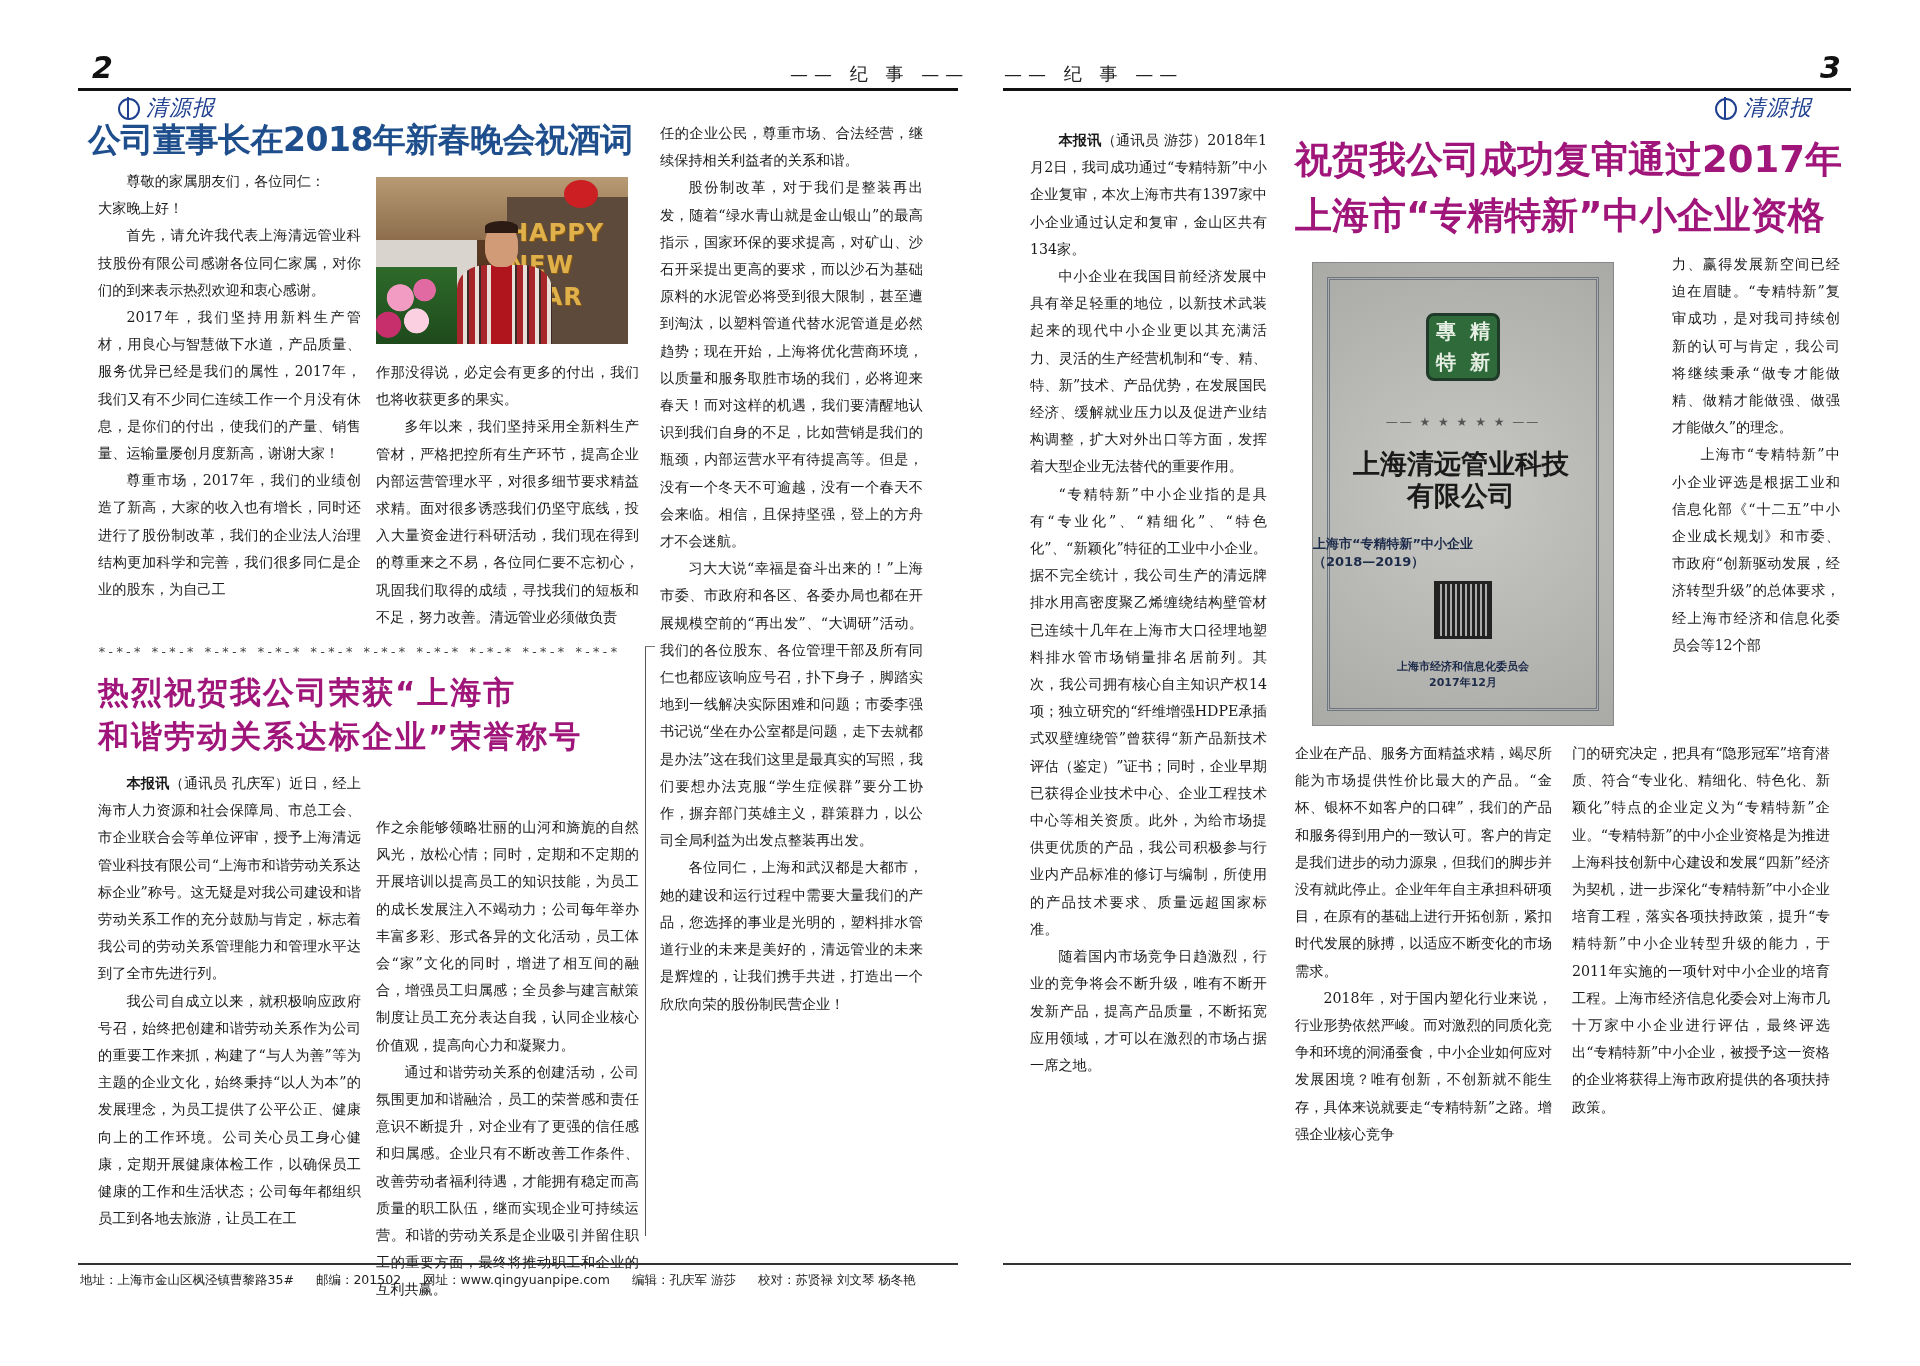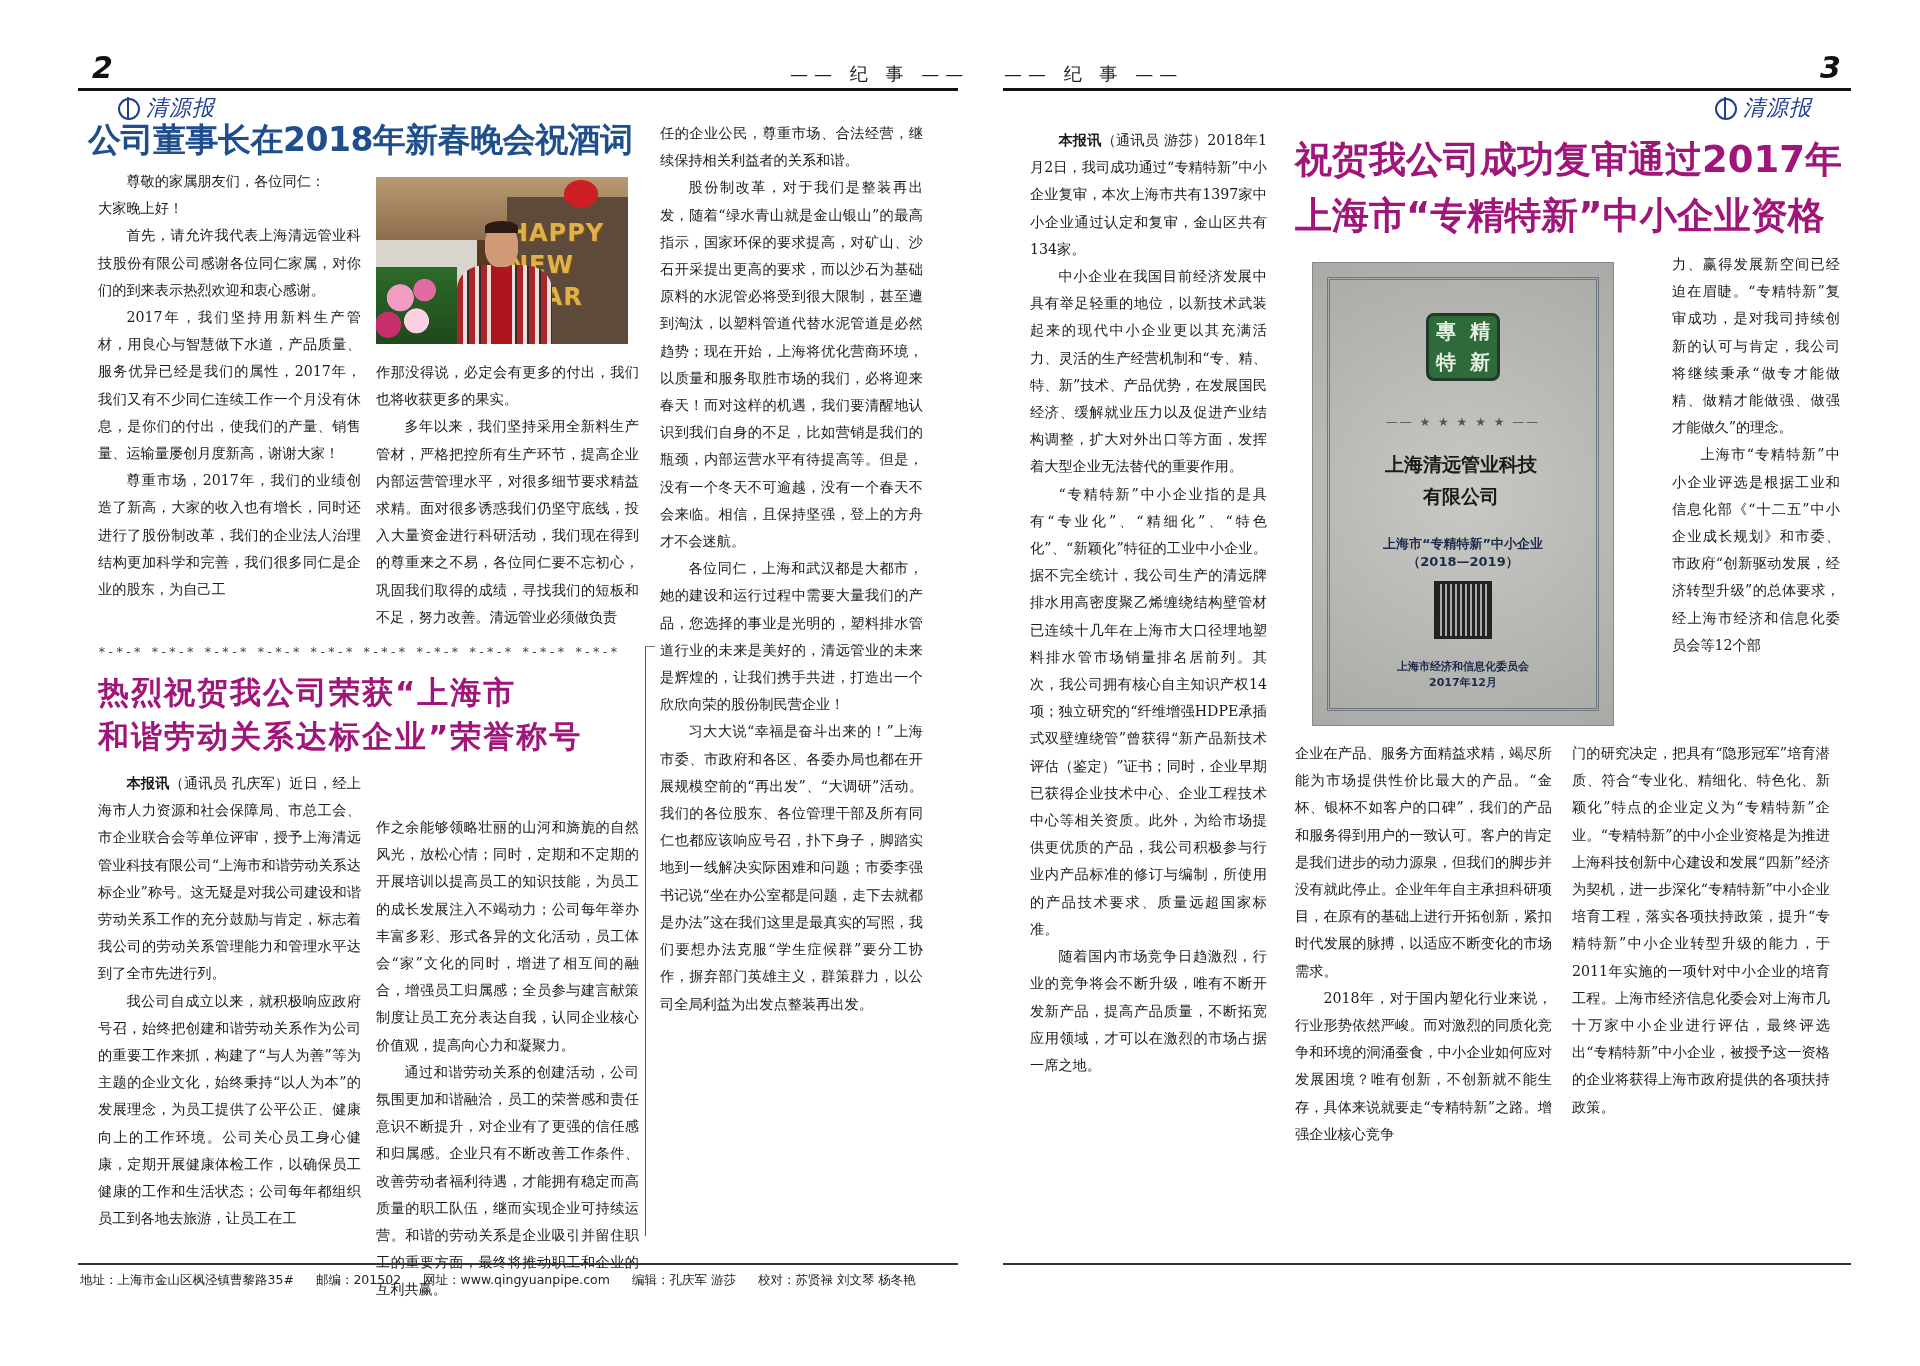--- a/index.html
+++ b/index.html
@@ -44,22 +44,22 @@
                  radial-gradient(circle at 15% 75%,#c72f6c 0 14%,transparent 15%),
                  linear-gradient(#2e6a2a,#1e4a1c); }
   .photo .lantern { position:absolute; right:12%; top:2%; width:34px; height:28px; background:#cc1f24; border-radius:50%; }
   
   .cert { background:radial-gradient(circle,#c8c8c4 0%,#a9a9a5 100%); border:1px solid #888; }
   .cert .frame { position:absolute; left:14px; top:14px; right:14px; bottom:14px; border:3px double #6d7680; }
   .cert .badge { position:absolute; left:50%; transform:translateX(-50%); top:50px; width:68px; height:62px; background:#2f6b3a; border:3px solid #1f3a28; border-radius:8px;
       display:grid; grid-template-columns:1fr 1fr; grid-template-rows:1fr 1fr; }
   .cert .badge span { color:#e7efe4; font-family:"DejaVu Sans", sans-serif; font-weight:bold; font-size:20px; display:flex; align-items:center; justify-content:center; }
   .cert .cstars { position:absolute; left:0; right:0; top:152px; text-align:center; color:#555; font-size:12px; letter-spacing:2px; font-family:"DejaVu Sans", sans-serif; }
-  .cert .cname { position:absolute; left:0; right:4px; top:185px; text-align:center; font-family:"DejaVu Sans", sans-serif; font-weight:bold; font-size:19px; line-height:32px; color:#1a1a1a; }
-  .cert .ctitle { position:absolute; left:0; right:0; top:272px; text-align:center; font-family:"DejaVu Sans", sans-serif; font-weight:bold; font-size:13px; line-height:18px; color:#1d2b4a; }
+  .cert .cname { position:absolute; left:0; right:4px; top:185px; text-align:center; font-family:"DejaVu Sans", sans-serif; font-weight:bold; font-size:27px; line-height:32px; color:#1a1a1a; }
+  .cert .ctitle { position:absolute; left:0; right:0; top:272px; text-align:left; font-family:"DejaVu Sans", sans-serif; font-weight:bold; font-size:13px; line-height:18px; color:#1d2b4a; }
   .cert .qr { position:absolute; left:50%; transform:translateX(-50%); top:318px; width:52px; height:52px;
       background:repeating-linear-gradient(90deg,#222 0 3px,#aaa 3px 5px),repeating-linear-gradient(0deg,#222 0 2px,transparent 2px 5px); border:3px solid #222; }
   .cert .issuer { position:absolute; left:0; right:0; top:396px; text-align:center; font-family:"DejaVu Sans", sans-serif; font-size:11px; line-height:16px; color:#1d2b4a; font-weight:bold; }
 </style>
 </head>
 <body>
 
 <div class="abs page-num" style="left:92px;top:50px;">2</div>
 <div class="abs masthead" style="left:118px;top:55px;">
   <span class="logo-mark"></span><span>清源报</span>
@@ -93,22 +93,22 @@
 </div>
 
 <div class="abs col" style="left:376px;top:359px;width:263px;">
   <p class="noindent">作那没得说，必定会有更多的付出，我们也将收获更多的果实。</p>
   <p>多年以来，我们坚持采用全新料生产管材，严格把控所有生产环节，提高企业内部运营管理水平，对很多细节要求精益求精。面对很多诱惑我们仍坚守底线，投入大量资金进行科研活动，我们现在得到的尊重来之不易，各位同仁要不忘初心，巩固我们取得的成绩，寻找我们的短板和不足，努力改善。清远管业必须做负责</p>
 </div>
 
 <div class="abs col" style="left:660px;top:120px;width:263px;">
   <p class="noindent">任的企业公民，尊重市场、合法经营，继续保持相关利益者的关系和谐。</p>
   <p>股份制改革，对于我们是整装再出发，随着“绿水青山就是金山银山”的最高指示，国家环保的要求提高，对矿山、沙石开采提出更高的要求，而以沙石为基础原料的水泥管必将受到很大限制，甚至遭到淘汰，以塑料管道代替水泥管道是必然趋势；现在开始，上海将优化营商环境，以质量和服务取胜市场的我们，必将迎来春天！而对这样的机遇，我们要清醒地认识到我们自身的不足，比如营销是我们的瓶颈，内部运营水平有待提高等。但是，没有一个冬天不可逾越，没有一个春天不会来临。相信，且保持坚强，登上的方舟才不会迷航。</p>
+  <p>习大大说“幸福是奋斗出来的！”上海市委、市政府和各区、各委办局也都在开展规模空前的“再出发”、“大调研”活动。我们的各位股东、各位管理干部及所有同仁也都应该响应号召，扑下身子，脚踏实地到一线解决实际困难和问题；市委李强书记说“坐在办公室都是问题，走下去就都是办法”这在我们这里是最真实的写照，我们要想办法克服“学生症候群”要分工协作，摒弃部门英雄主义，群策群力，以公司全局利益为出发点整装再出发。</p>
   <p>各位同仁，上海和武汉都是大都市，她的建设和运行过程中需要大量我们的产品，您选择的事业是光明的，塑料排水管道行业的未来是美好的，清远管业的未来是辉煌的，让我们携手共进，打造出一个欣欣向荣的股份制民营企业！</p>
-  <p>习大大说“幸福是奋斗出来的！”上海市委、市政府和各区、各委办局也都在开展规模空前的“再出发”、“大调研”活动。我们的各位股东、各位管理干部及所有同仁也都应该响应号召，扑下身子，脚踏实地到一线解决实际困难和问题；市委李强书记说“坐在办公室都是问题，走下去就都是办法”这在我们这里是最真实的写照，我们要想办法克服“学生症候群”要分工协作，摒弃部门英雄主义，群策群力，以公司全局利益为出发点整装再出发。</p>
 </div>
 
 <div class="abs stars" style="left:98px;top:644px;width:545px;">*-*-*   *-*-*   *-*-*   *-*-*   *-*-*   *-*-*   *-*-*   *-*-*   *-*-*   *-*-*</div>
 <div class="abs vrule" style="left:645px;top:646px;height:590px;"></div>
 <div class="abs thin-rule" style="left:645px;top:646px;width:10px;"></div>
 
 <div class="abs title-magenta" style="left:98px;top:670px;width:545px;font-size:31px;line-height:44px;letter-spacing:2px;">
   <div>热烈祝贺我公司荣获“上海市</div>
   <div>和谐劳动关系达标企业”荣誉称号</div>
 </div>

